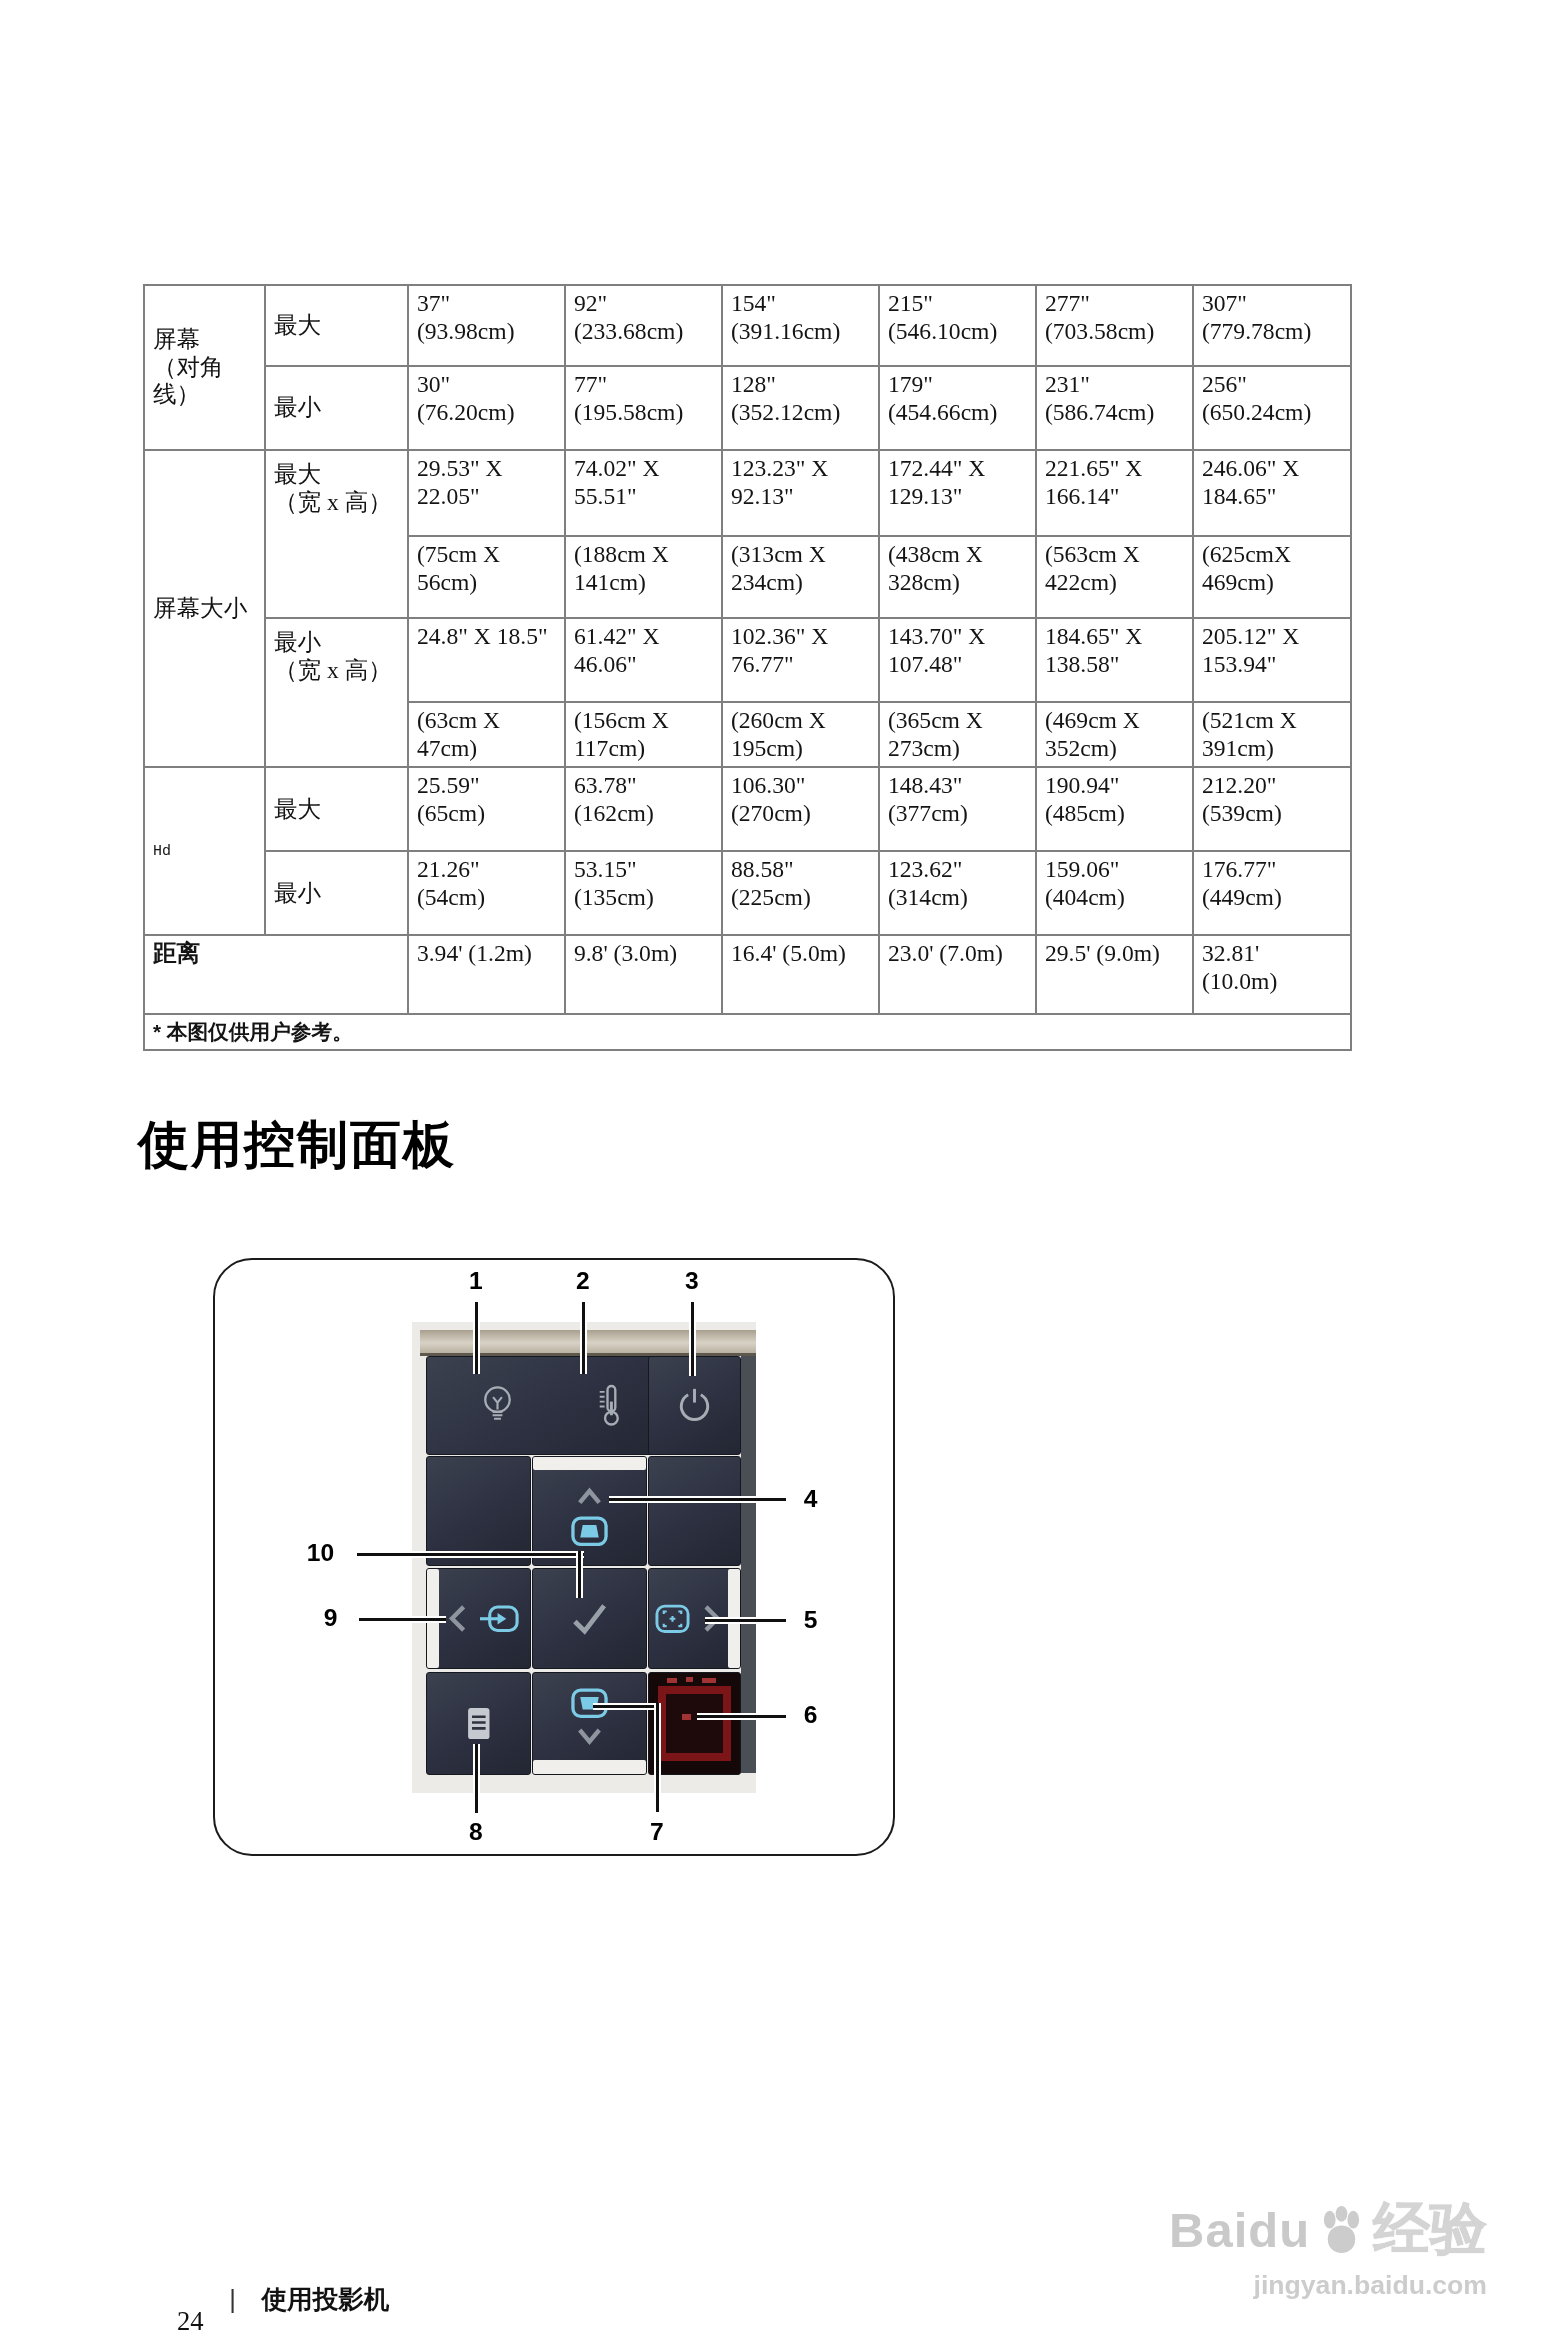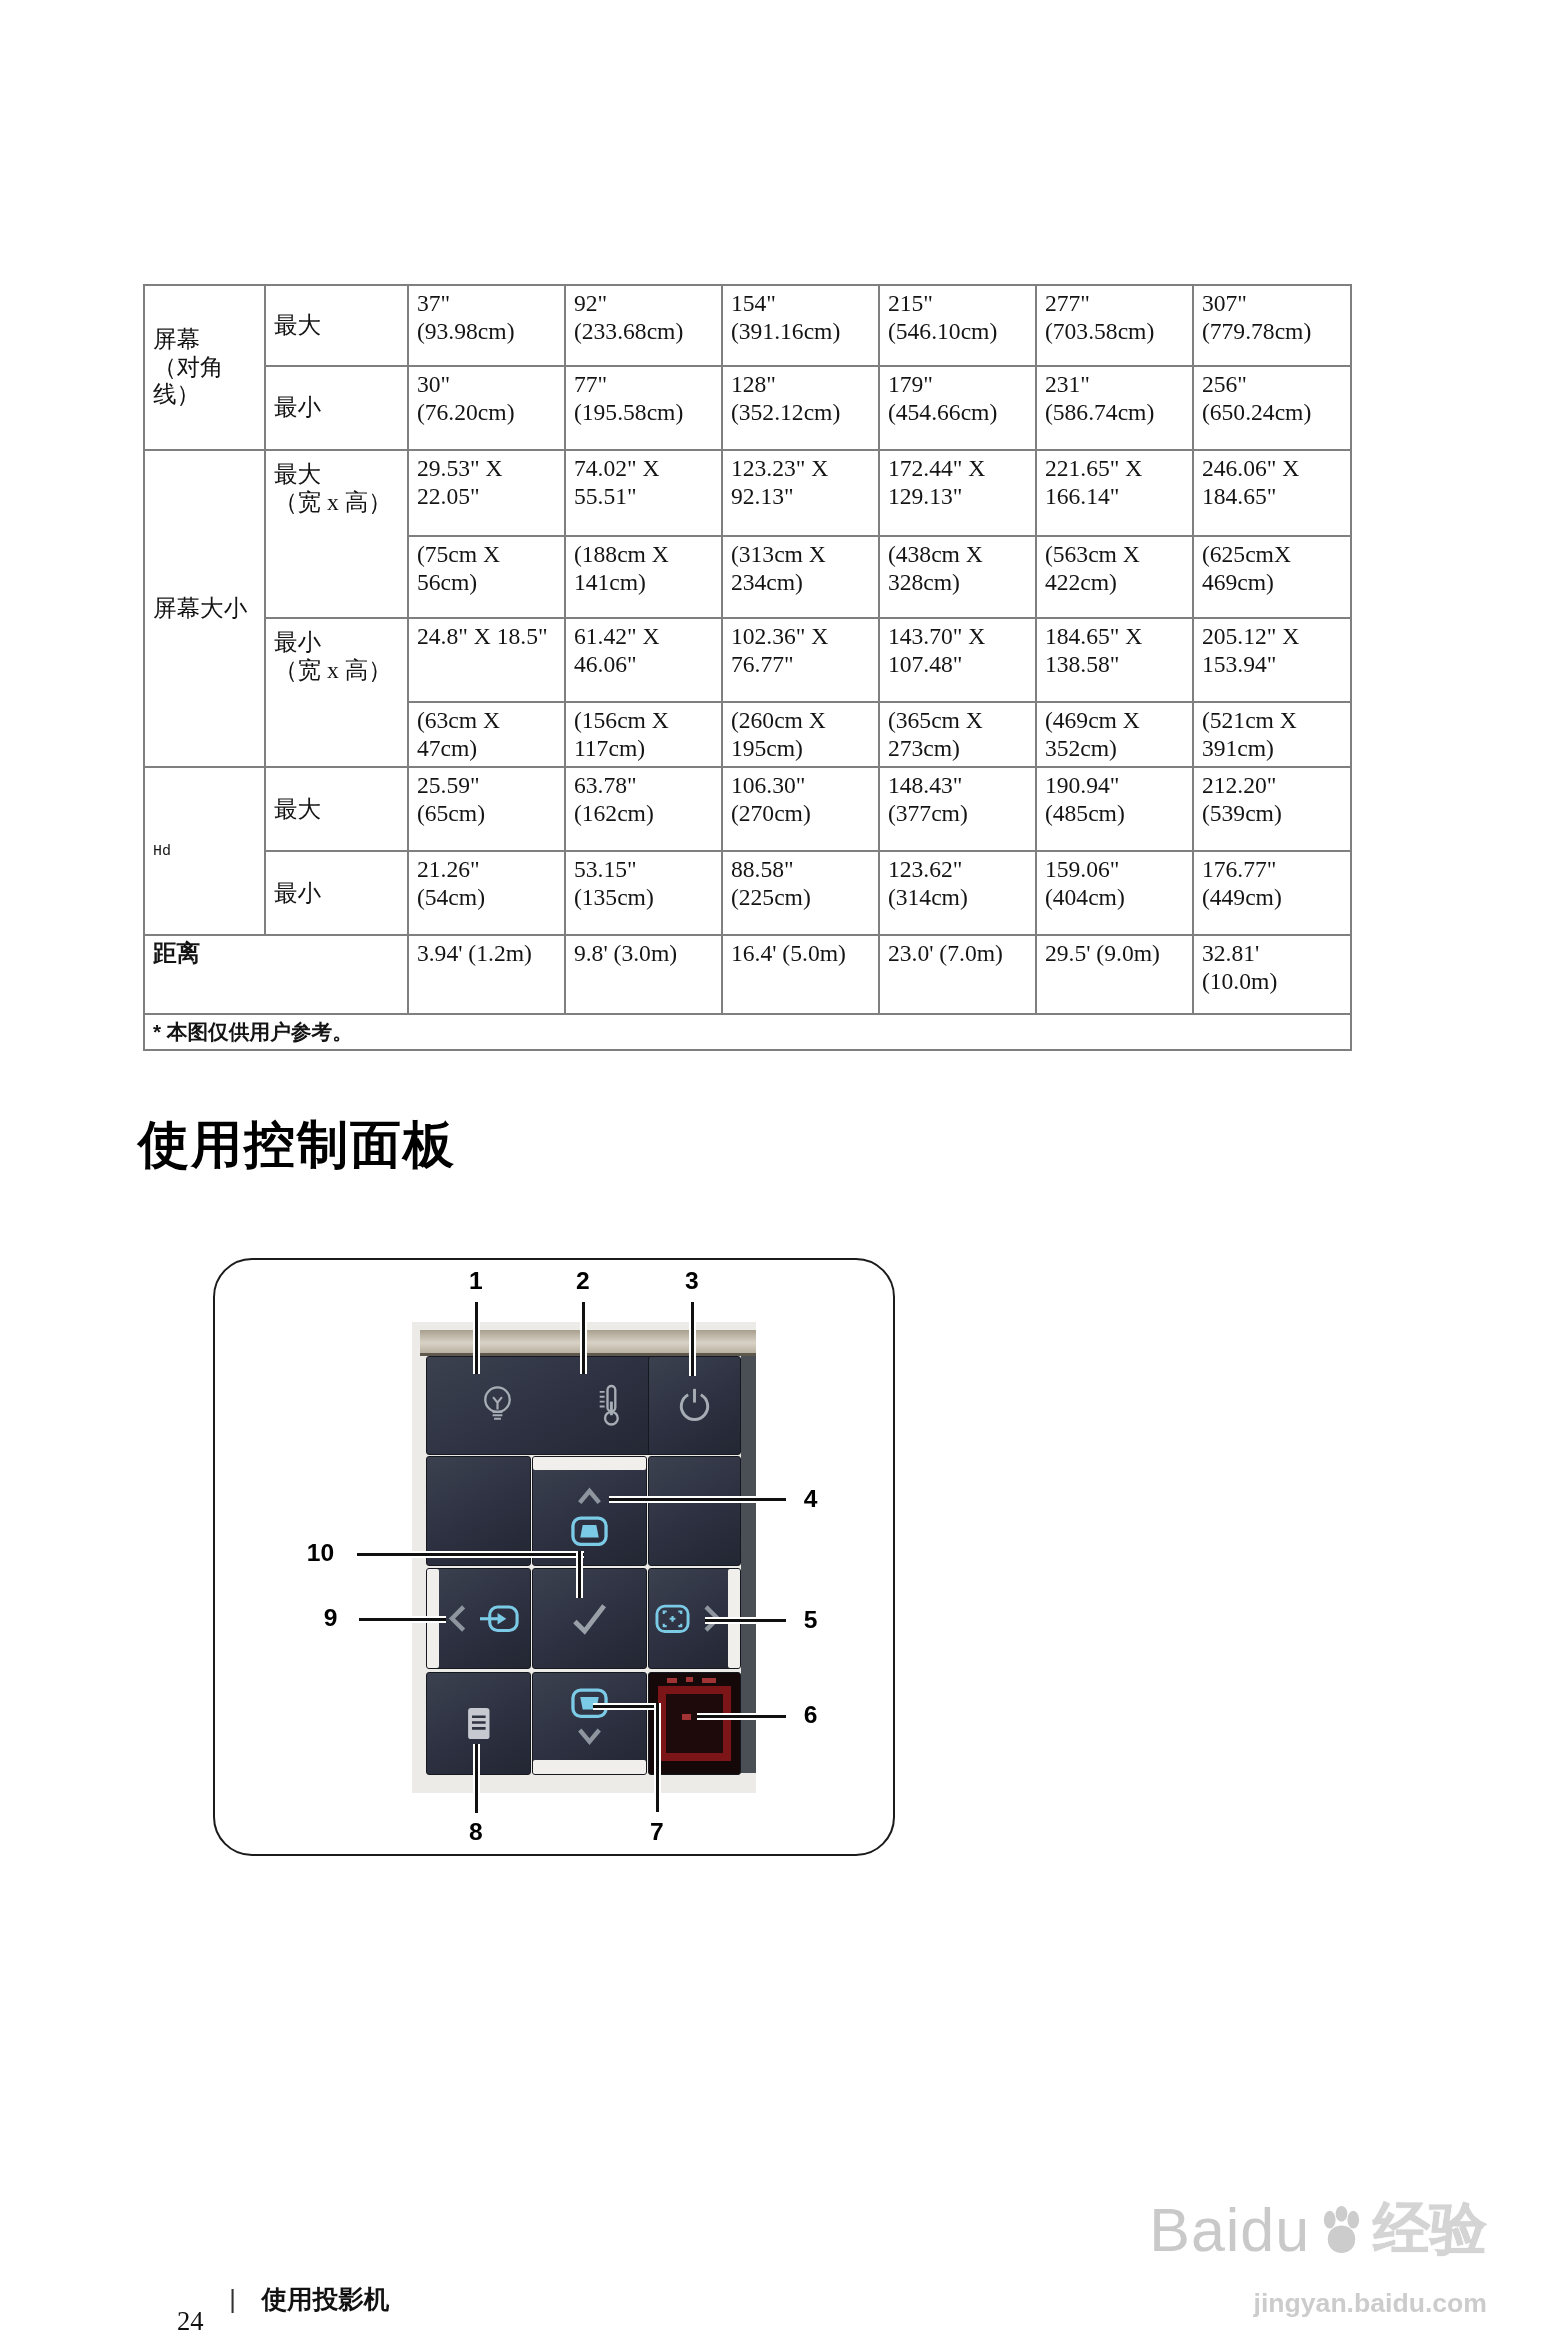--- a/index.html
+++ b/index.html
@@ -42,23 +42,23 @@
   .vline{position:absolute;width:6.9px;background:linear-gradient(to right,#fff 0 2px,#101010 2px 4.9px,#fff 4.9px 6.9px);}
   .hline{position:absolute;height:6.9px;background:linear-gradient(to bottom,#fff 0 2px,#101010 2px 4.9px,#fff 4.9px 6.9px);}
 
   
   .footer{position:absolute;left:177px;top:2262px;display:flex;align-items:center;gap:25.6px;}
   .footer .pagenum{font-family:"Liberation Serif",serif;font-size:26.6px;color:#111;margin-top:44px;}
   .footer .sep{font-size:25.6px;color:#333;font-weight:400;}
   .footer .ftitle{font-size:25.6px;font-weight:700;color:#111;}
   .watermark{position:absolute;right:73px;top:2191px;text-align:right;color:#c9c9c9;}
   .wm-row{display:flex;align-items:center;justify-content:flex-end;gap:5.9px;}
-  .wm-brand{font-size:61px;font-weight:400;letter-spacing:1px;color:#c9c9c9;text-align:right;}
+  .wm-brand{font-size:49px;font-weight:700;letter-spacing:1px;color:#c9c9c9;text-align:right;}
   .wm-suffix{font-size:57px;font-weight:700;color:#d4d4d4;text-shadow:0 0 1px #bdbdbd;}
-  .wm-url{font-size:26.6px;color:#cccccc;margin-top:20px;font-weight:600;}
+  .wm-url{font-size:26.6px;color:#cccccc;margin-top:2px;font-weight:600;}
 </style>
 </head>
 <body>
 
 <table class="spec">
   <colgroup>
     <col style="width:121px">
       <col style="width:143px">
     <col style="width:157px">
       <col style="width:157px">

